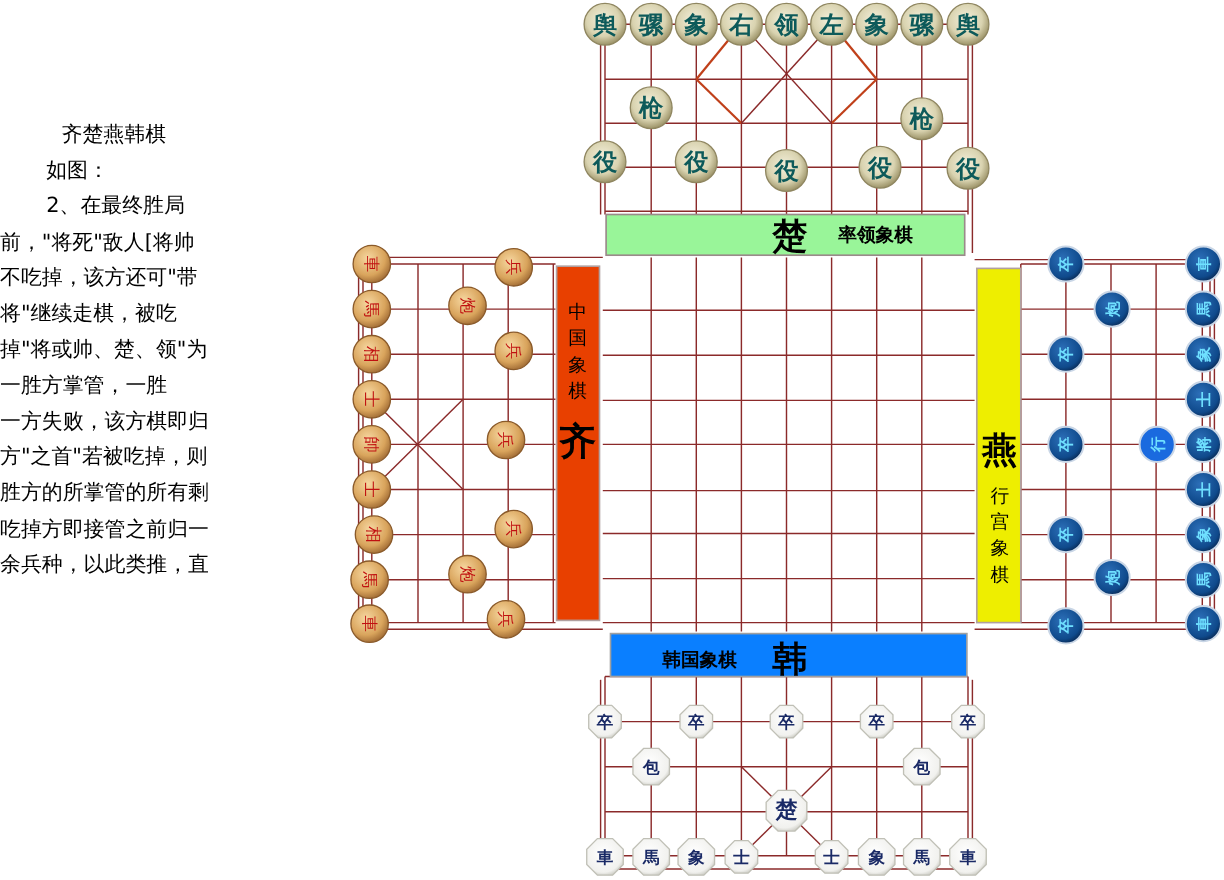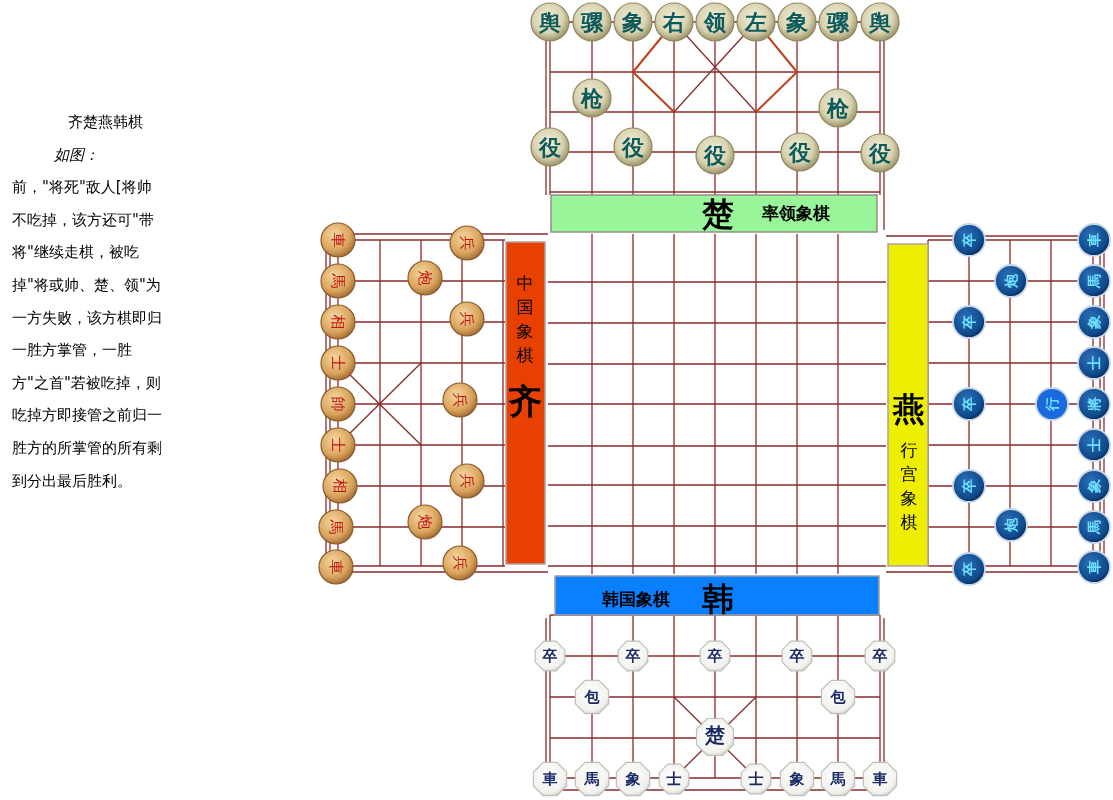--- a/index.html
+++ b/index.html
@@ -1,41 +1,42 @@
 <!DOCTYPE html>
 <html><head>
 <meta charset="utf-8">
 <style>
   html, body { margin: 0; padding: 0; background: #ffffff; }
   body { width: 1113px; height: 800px; position: relative; overflow: hidden;
          font-family: "DejaVu Sans", "Liberation Sans", sans-serif; }
   .rules { position: absolute; left: 0; top: 106px; width: 290px;
-           font-size: 15px; line-height: 32.6px; color: #000; padding-left: 12px; }
+           font-size: 19px; line-height: 32.6px; color: #000; }
   .rules p { margin: 0; }
-  .rules .indent { padding-left: 42px; font-style: italic; }
+  .rules .indent { padding-left: 42px; }
   .rules .title { padding-left: 56px; }
   svg.board { position: absolute; left: 0; top: 0; }
   .lbl { font-family: "DejaVu Sans", sans-serif; }
 </style>
 </head>
 <body>
 
 <div class="rules">
   <p class="title">齐楚燕韩棋</p>
   <p class="indent">如图：</p>
+  <p class="indent">2、在最终胜局</p>
   <p>前，"将死"敌人[将帅</p>
   <p>不吃掉，该方还可"带</p>
   <p>将"继续走棋，被吃</p>
   <p>掉"将或帅、楚、领"为</p>
+  <p>一胜方掌管，一胜</p>
   <p>一方失败，该方棋即归</p>
-  <p>一胜方掌管，一胜</p>
   <p>方"之首"若被吃掉，则</p>
+  <p>胜方的所掌管的所有剩</p>
   <p>吃掉方即接管之前归一</p>
-  <p>胜方的所掌管的所有剩</p>
-  <p>到分出最后胜利。</p>
+  <p>余兵种，以此类推，直</p>
 </div>
 
 <svg class="board" width="1113" height="800" viewBox="0 0 1113 800" xmlns="http://www.w3.org/2000/svg">
   <defs>
     <radialGradient id="chuGrad" cx="45%" cy="40%" r="60%">
       <stop offset="0%" stop-color="#f4f0dc"></stop>
       <stop offset="65%" stop-color="#d9d3b0"></stop>
       <stop offset="100%" stop-color="#9c9368"></stop>
     </radialGradient>
     <radialGradient id="qiGrad" cx="40%" cy="35%" r="65%">

